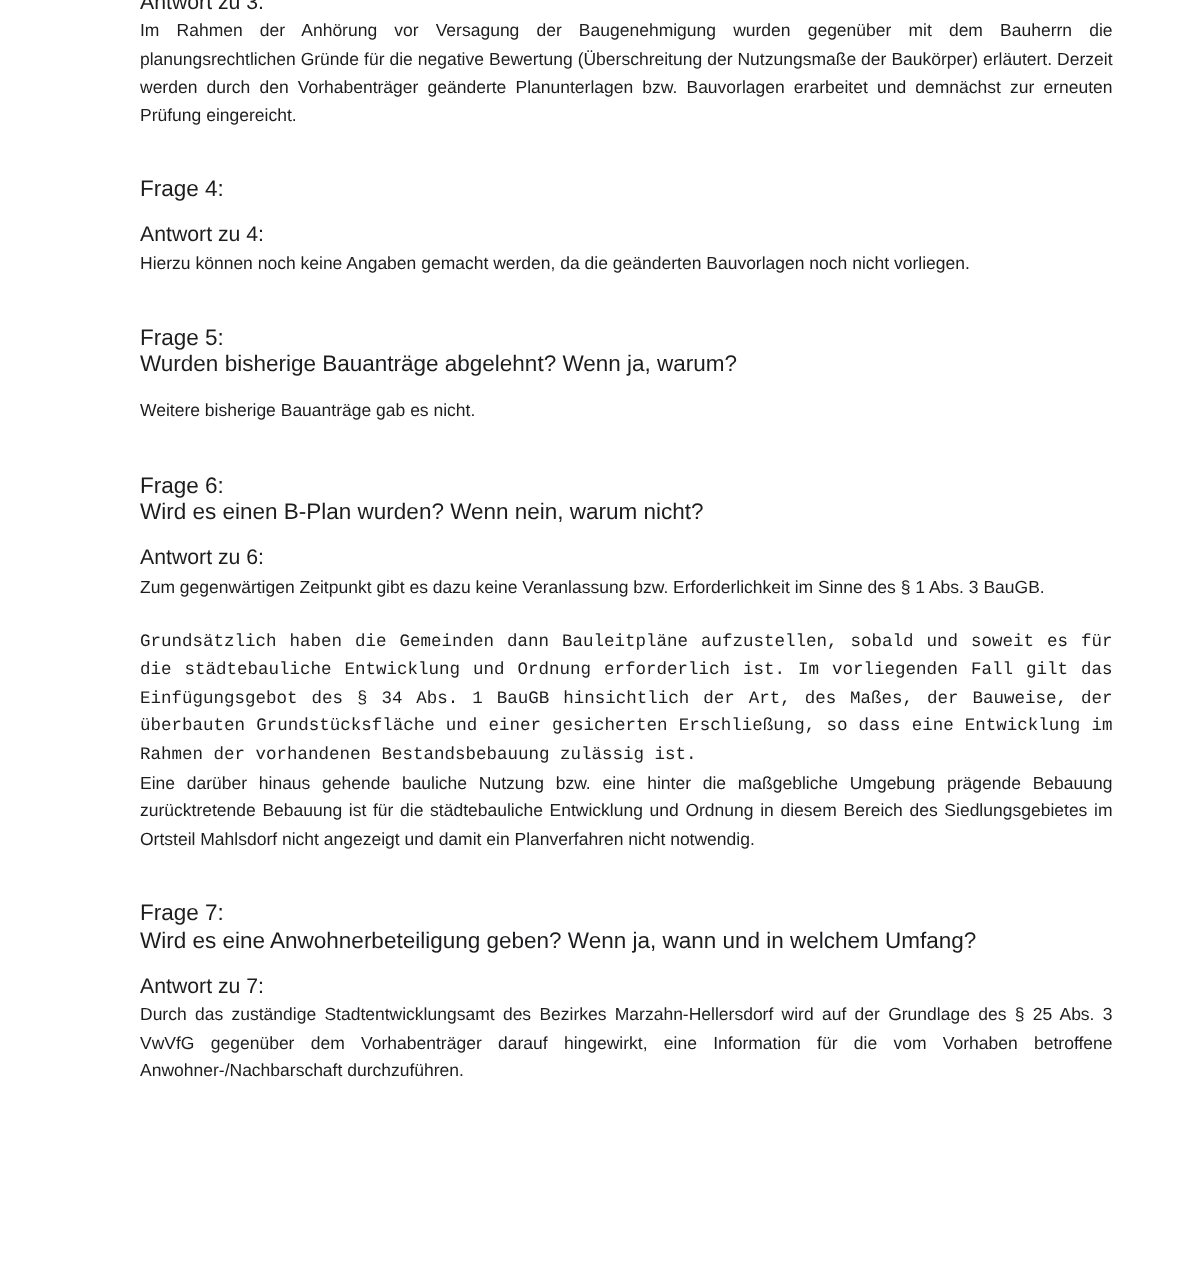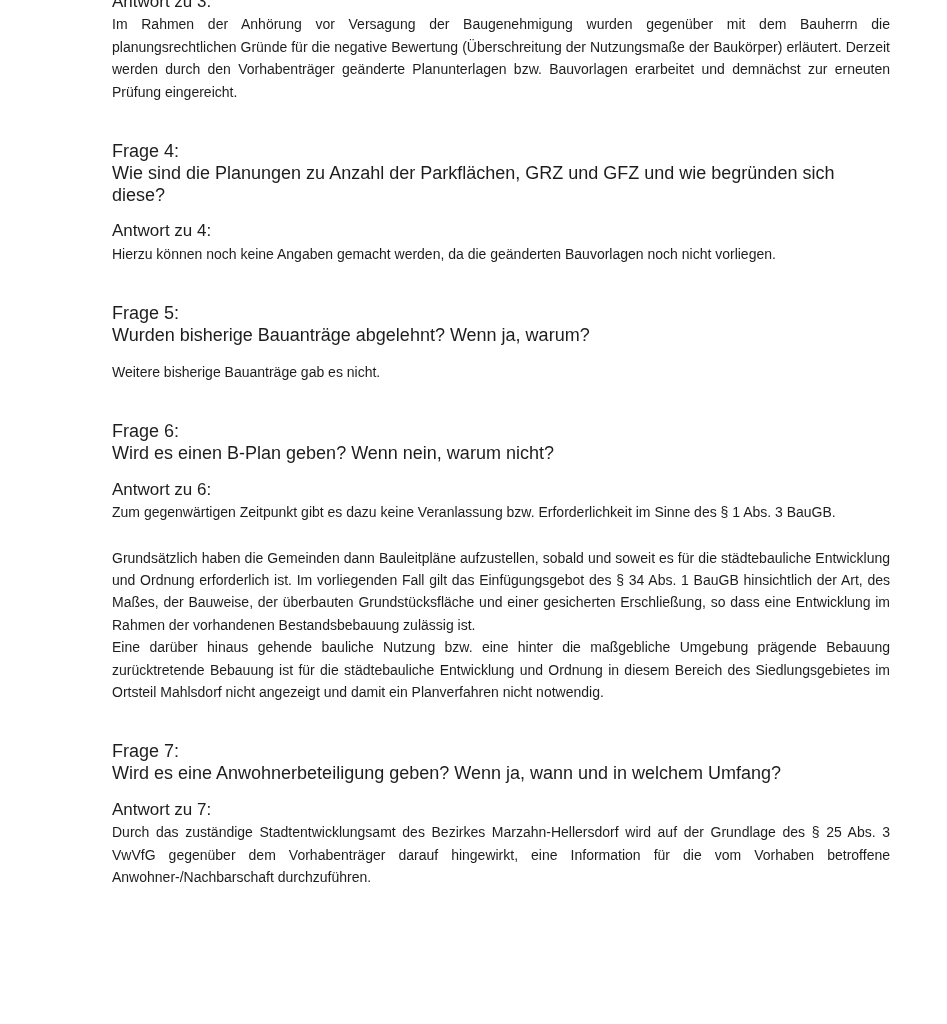--- a/index.html
+++ b/index.html
@@ -39,55 +39,54 @@
     margin: 0;
   }
   .q-head, .q-text {
     font-size: 18px;
     line-height: 21.8px;
     margin: 0;
   }
   .question { margin-top: 38px; }
   .answer   { margin-top: 14px; }
   .answer.first { margin-top: 0; }
-  .gap-above { margin-top: 23px; }
+  .gap-above { margin-top: 23px; font-family: Liberation Mono, monospace; }
 </style>
 </head>
 <body>
 
 <div class="page">
   <div class="doc-flow">
 
     <section class="answer first">
       <h2 class="a-head">Antwort zu 3:</h2>
       <p class="a-body">Im Rahmen der Anhörung vor Versagung der Baugenehmigung wurden gegenüber mit dem Bauherrn die planungsrechtlichen Gründe für die negative Bewertung (Überschreitung der Nutzungsmaße der Baukörper) erläutert. Derzeit werden durch den Vorhabenträger geänderte Planunterlagen bzw. Bauvorlagen erarbeitet und demnächst zur erneuten Prüfung eingereicht.</p>
     </section>
 
     <section class="question">
       <div class="q-head">Frage 4:</div>
-      <div class="q-text">Wie sind die Planungen zu Anzahl der Parkflächen, GRZ und GFZ und wie begründen sich diese?</div>
     </section>
 
     <section class="answer">
       <h2 class="a-head">Antwort zu 4:</h2>
       <p class="a-body">Hierzu können noch keine Angaben gemacht werden, da die geänderten Bauvorlagen noch nicht vorliegen.</p>
     </section>
 
     <section class="question">
       <div class="q-head">Frage 5:</div>
       <div class="q-text">Wurden bisherige Bauanträge abgelehnt? Wenn ja, warum?</div>
     </section>
 
     <section class="answer">
       <p class="a-body">Weitere bisherige Bauanträge gab es nicht.</p>
     </section>
 
     <section class="question">
       <div class="q-head">Frage 6:</div>
-      <div class="q-text">Wird es einen B-Plan geben? Wenn nein, warum nicht?</div>
+      <div class="q-text">Wird es einen B-Plan wurden? Wenn nein, warum nicht?</div>
     </section>
 
     <section class="answer">
       <h2 class="a-head">Antwort zu 6:</h2>
       <p class="a-body">Zum gegenwärtigen Zeitpunkt gibt es dazu keine Veranlassung bzw. Erforderlichkeit im Sinne des § 1 Abs. 3 BauGB.</p>
       <p class="a-body gap-above">Grundsätzlich haben die Gemeinden dann Bauleitpläne aufzustellen, sobald und soweit es für die städtebauliche Entwicklung und Ordnung erforderlich ist. Im vorliegenden Fall gilt das Einfügungsgebot des § 34 Abs. 1 BauGB hinsichtlich der Art, des Maßes, der Bauweise, der überbauten Grundstücksfläche und einer gesicherten Erschließung, so dass eine Entwicklung im Rahmen der vorhandenen Bestandsbebauung zulässig ist.</p>
       <p class="a-body">Eine darüber hinaus gehende bauliche Nutzung bzw. eine hinter die maßgebliche Umgebung prägende Bebauung zurücktretende Bebauung ist für die städtebauliche Entwicklung und Ordnung in diesem Bereich des Siedlungsgebietes im Ortsteil Mahlsdorf nicht angezeigt und damit ein Planverfahren nicht notwendig.</p>
     </section>
 
     <section class="question">

